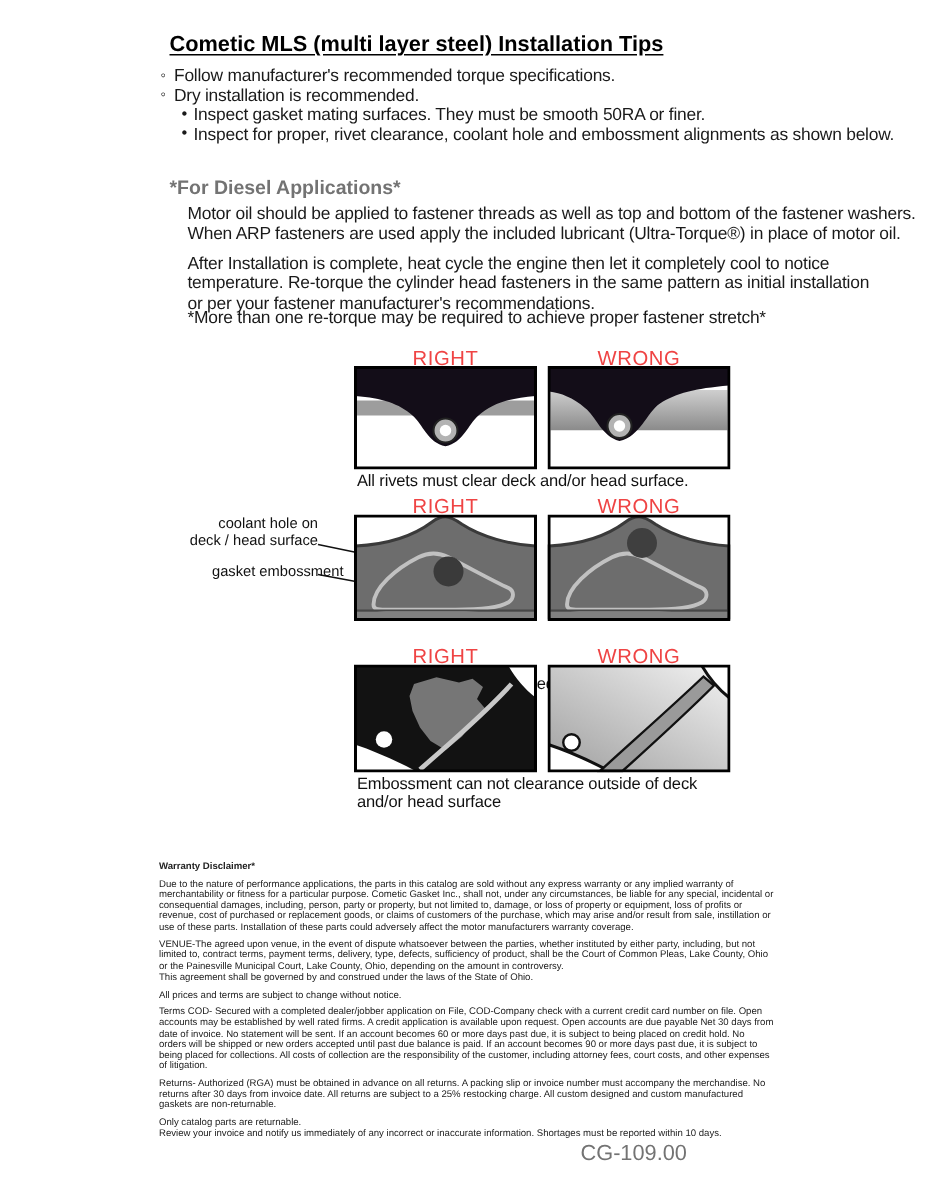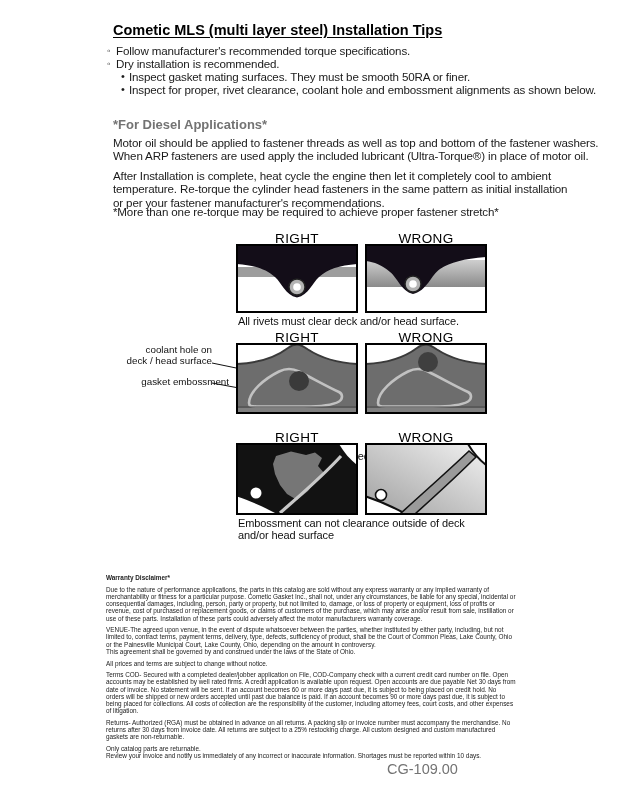--- a/index.html
+++ b/index.html
@@ -10,28 +10,28 @@
   .title{left:113px;top:22px;font-size:14.5px;font-weight:bold;color:#000;
          text-decoration:underline;text-underline-offset:2px;white-space:nowrap;}
   
   .tips{left:107px;top:44px;font-size:11.6px;line-height:13px;letter-spacing:-0.15px;}
   .tip{white-space:nowrap;}
   .tip .mk{display:inline-block;width:9px;font-size:10px;vertical-align:top;}
   .tip.sub{margin-left:14px;}
   .tip.sub .mk{font-size:11px;width:8px;}
   
   .diesel-h{left:113px;top:117px;font-size:13px;font-weight:bold;color:#737373;white-space:nowrap;}
-  .para{font-size:11.6px;line-height:13.4px;letter-spacing:-0.15px;white-space:pre;}
+  .para{font-size:11.6px;line-height:13.4px;letter-spacing:-0.15px;white-space:pre;margin-left:12px;}
   .p1{left:113px;top:136px;}
   .p2{left:113px;top:169px;}
   .p3{left:113px;top:205px;}
   
   .figure{left:0;top:0;width:618px;}
   .fig-label{position:absolute;width:122px;text-align:center;font-size:13.5px;
-             letter-spacing:0.4px;color:#000000;}
+             letter-spacing:0.4px;color:#ef4444;}
   .lbl-right{left:236px;top:0;}
   .lbl-wrong{left:365px;top:0;}
   .fig-box{position:absolute;display:block;}
   .box-left{left:236px;top:13px;}
   .box-right{left:365px;top:13px;}
   .caption{position:absolute;left:238px;font-size:11px;letter-spacing:-0.1px;
            color:#111;white-space:pre-line;}
   .fig1{top:231px;} .fig1 .caption{top:84px;}
   .fig2{top:330px;} .fig2 .caption{top:76px;margin-top:44px;}
   .fig3{top:430px;} .fig3 .caption{top:87px;line-height:12px;}
@@ -59,21 +59,21 @@
   <div class="abs tips">
     <div class="tip"><span class="mk">◦</span><span>Follow manufacturer's recommended torque specifications.</span></div>
     <div class="tip"><span class="mk">◦</span><span>Dry installation is recommended.</span></div>
     <div class="tip sub"><span class="mk">•</span><span>Inspect gasket mating surfaces.  They must be smooth 50RA or finer.</span></div>
     <div class="tip sub"><span class="mk">•</span><span>Inspect for proper, rivet clearance, coolant hole and embossment alignments as shown below.</span></div>
   </div>
 
   <div class="abs diesel-h">*For Diesel Applications*</div>
   <div class="abs para p1">Motor oil should be applied to fastener threads as well as top and bottom of the fastener washers.
 When ARP fasteners are used apply the included lubricant (Ultra-Torque®) in place of motor oil.</div>
-  <div class="abs para p2">After Installation is complete, heat cycle the engine then let it completely cool to ambient
+  <div class="abs para p2">After Installation is complete, heat cycle the engine then let it completely cool to notice
 temperature. Re-torque the cylinder head fasteners in the same pattern as initial installation
 or per your fastener manufacturer's recommendations.</div>
   <div class="abs para p3">*More than one re-torque may be required to achieve proper fastener stretch*</div>
 
   <div class="abs figure fig1">
     <div class="fig-label lbl-right">RIGHT</div>
     <div class="fig-label lbl-wrong">WRONG</div>
     <svg class="fig-box box-left" width="122" height="69" viewBox="0 0 122 69">
       <rect x="1" y="1" width="120" height="67" fill="#ffffff"></rect>
       <rect x="2" y="23" width="118" height="10" fill="#9d9d9d"></rect>

